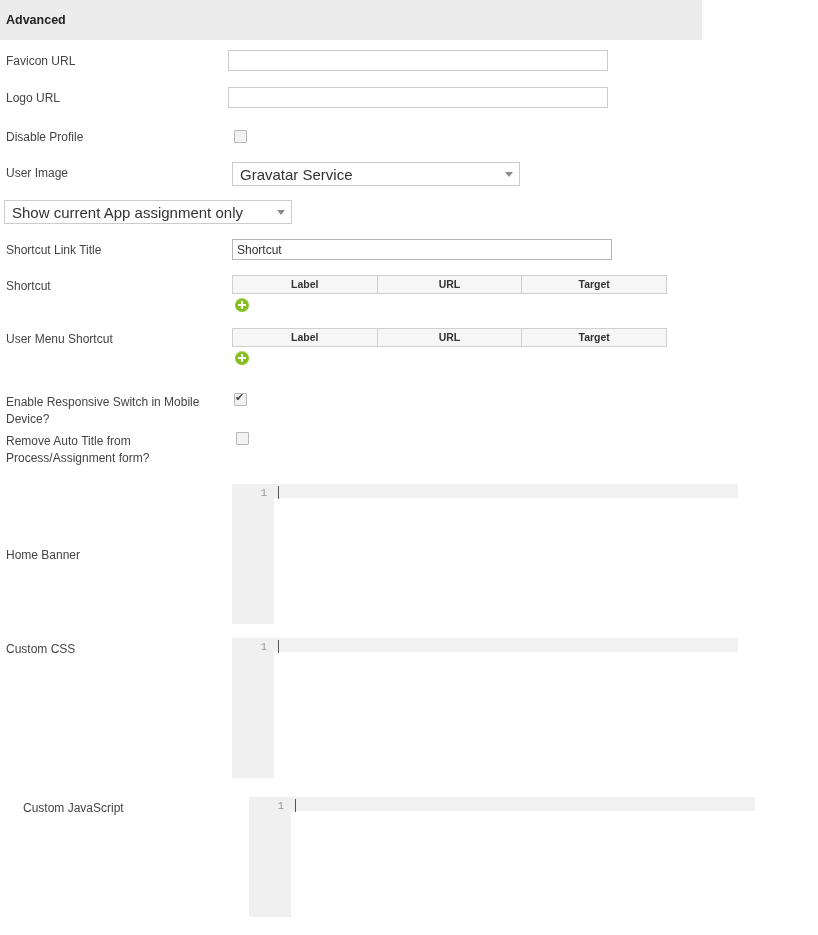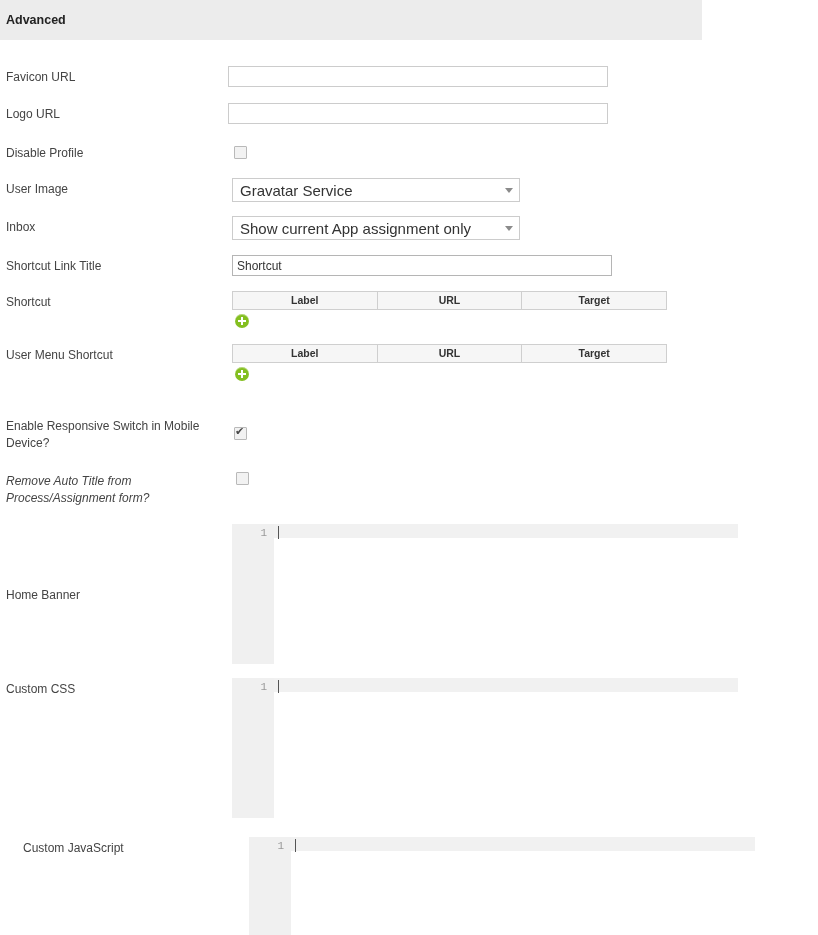--- a/index.html
+++ b/index.html
@@ -190,21 +190,21 @@
 </style>
 </head>
 <body>
 
 <div class="section-header">
   <span>Advanced</span>
 </div>
 
 <div class="form">
 
-  <div class="row" style="margin-top:18px;">
+  <div class="row" style="margin-top:2px;">
     <div class="label">Favicon URL</div>
     <div class="field">
       <input class="text" type="text" value="" style="">
     </div>
   </div>
 
   <div class="row" style="margin-top:14px;">
     <div class="label">Logo URL</div>
     <div class="field">
       <input class="text" type="text" value="" style="">
@@ -222,21 +222,20 @@
     <div class="label">User Image</div>
     <div class="field" style="padding-left:4px;">
       <div class="select">
         <span>Gravatar Service</span>
         <span class="caret"></span>
       </div>
     </div>
   </div>
 
   <div class="row" style="margin-top:12px;">
-    <div class="label">Inbox</div>
     <div class="field" style="padding-left:4px;">
       <div class="select">
         <span>Show current App assignment only</span>
         <span class="caret"></span>
       </div>
     </div>
   </div>
 
   <div class="row" style="margin-top:13px;">
     <div class="label">Shortcut Link Title</div>
@@ -266,28 +265,28 @@
         <div class="grid-head">
           <div class="cell">Label</div>
           <div class="cell">URL</div>
           <div class="cell">Target</div>
         </div>
       </div>
       <div class="add-btn"></div>
     </div>
   </div>
 
-  <div class="row" style="margin-top:32px;align-items:center;">
+  <div class="row" style="margin-top:24px;">
     <div class="label" style="width:228px;">Enable Responsive Switch in Mobile Device?</div>
     <div class="field" style="padding-top:4px;padding-left:6px;">
       <span class="checkbox checked"></span>
     </div>
   </div>
 
-  <div class="row" style="margin-top:16px;font-style:italic;">
+  <div class="row" style="">
     <div class="label">Remove Auto Title from Process/Assignment form?</div>
     <div class="field" style="padding-top:4px;padding-left:8px;">
       <span class="checkbox"></span>
     </div>
   </div>
 
   <div class="row" style="margin-top:15px;align-items:center;">
     <div class="label">Home Banner</div>
     <div class="field editor-wrap" style="padding-left:4px;">
       <div class="editor" style="height:140px;">

